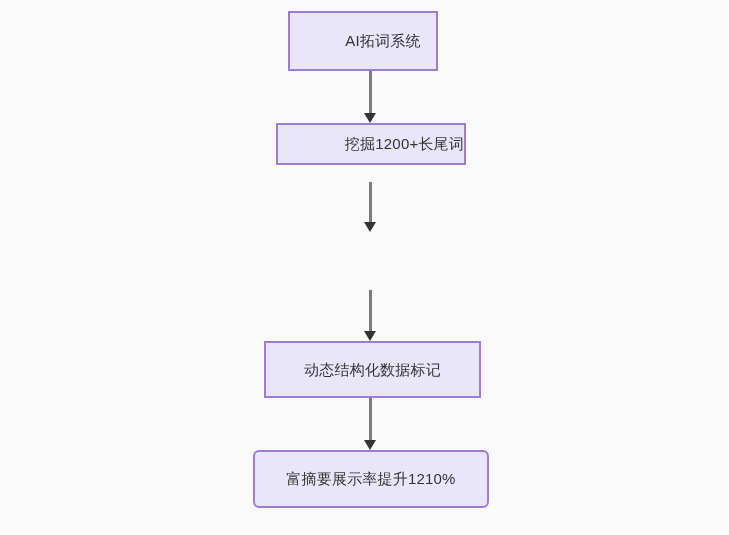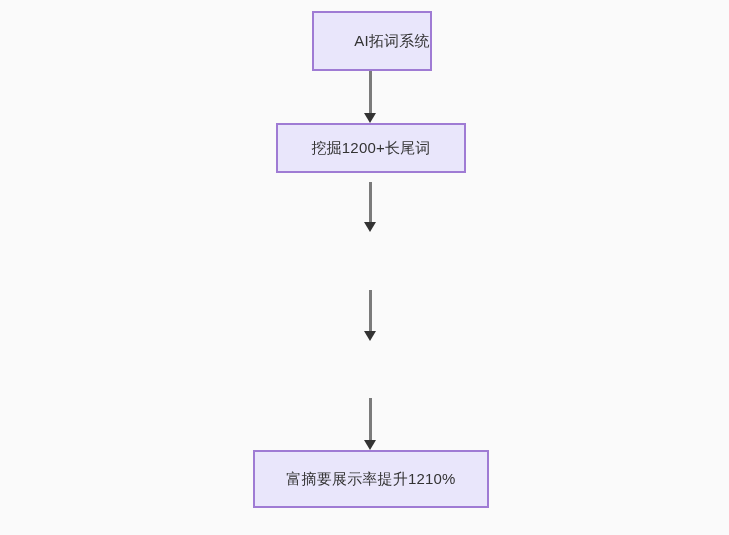--- a/index.html
+++ b/index.html
@@ -37,25 +37,25 @@
     white-space: nowrap;
     text-align: center;
   }
 
   .flow-node-label {
     display: block;
     color: #333333;
   }
 
   
-  #node-1 { left: 312px; top: 11px;  width: 120px; height: 60px; padding-left: 40px; }
-  #node-2 { left: 276px; top: 123px; width: 190px; height: 50px; }
+  #node-1 { left: 288px; top: 11px;  width: 150px; height: 60px; padding-left: 40px; }
+  #node-2 { left: 276px; top: 123px; width: 190px; height: 42px; justify-content: flex-end; }
   #node-3 { left: 261px; top: 232px; width: 220px; height: 58px; }
   #node-4 { left: 264px; top: 341px; width: 217px; height: 57px; }
-  #node-5 { left: 253px; top: 450px; width: 236px; height: 58px; }
+  #node-5 { left: 253px; top: 450px; width: 236px; height: 58px; border-radius: 6px; }
 
   
   .flow-connector {
     position: absolute;
     left: 369px;
     width: 3px;
   }
   .flow-connector .shaft {
     position: absolute;
     left: 0;
@@ -105,20 +105,23 @@
     <div class="shaft"></div>
     <div class="arrowhead"></div>
   </div>
 
 
   <div class="flow-connector" id="connector-3">
     <div class="shaft"></div>
     <div class="arrowhead"></div>
   </div>
 
+  <div class="flow-node" id="node-4">
+    <span class="flow-node-label">动态结构化数据标记</span>
+  </div>
 
   <div class="flow-connector" id="connector-4">
     <div class="shaft"></div>
     <div class="arrowhead"></div>
   </div>
 
   <div class="flow-node" id="node-5">
     <span class="flow-node-label">富摘要展示率提升1210%</span>
   </div>
 

